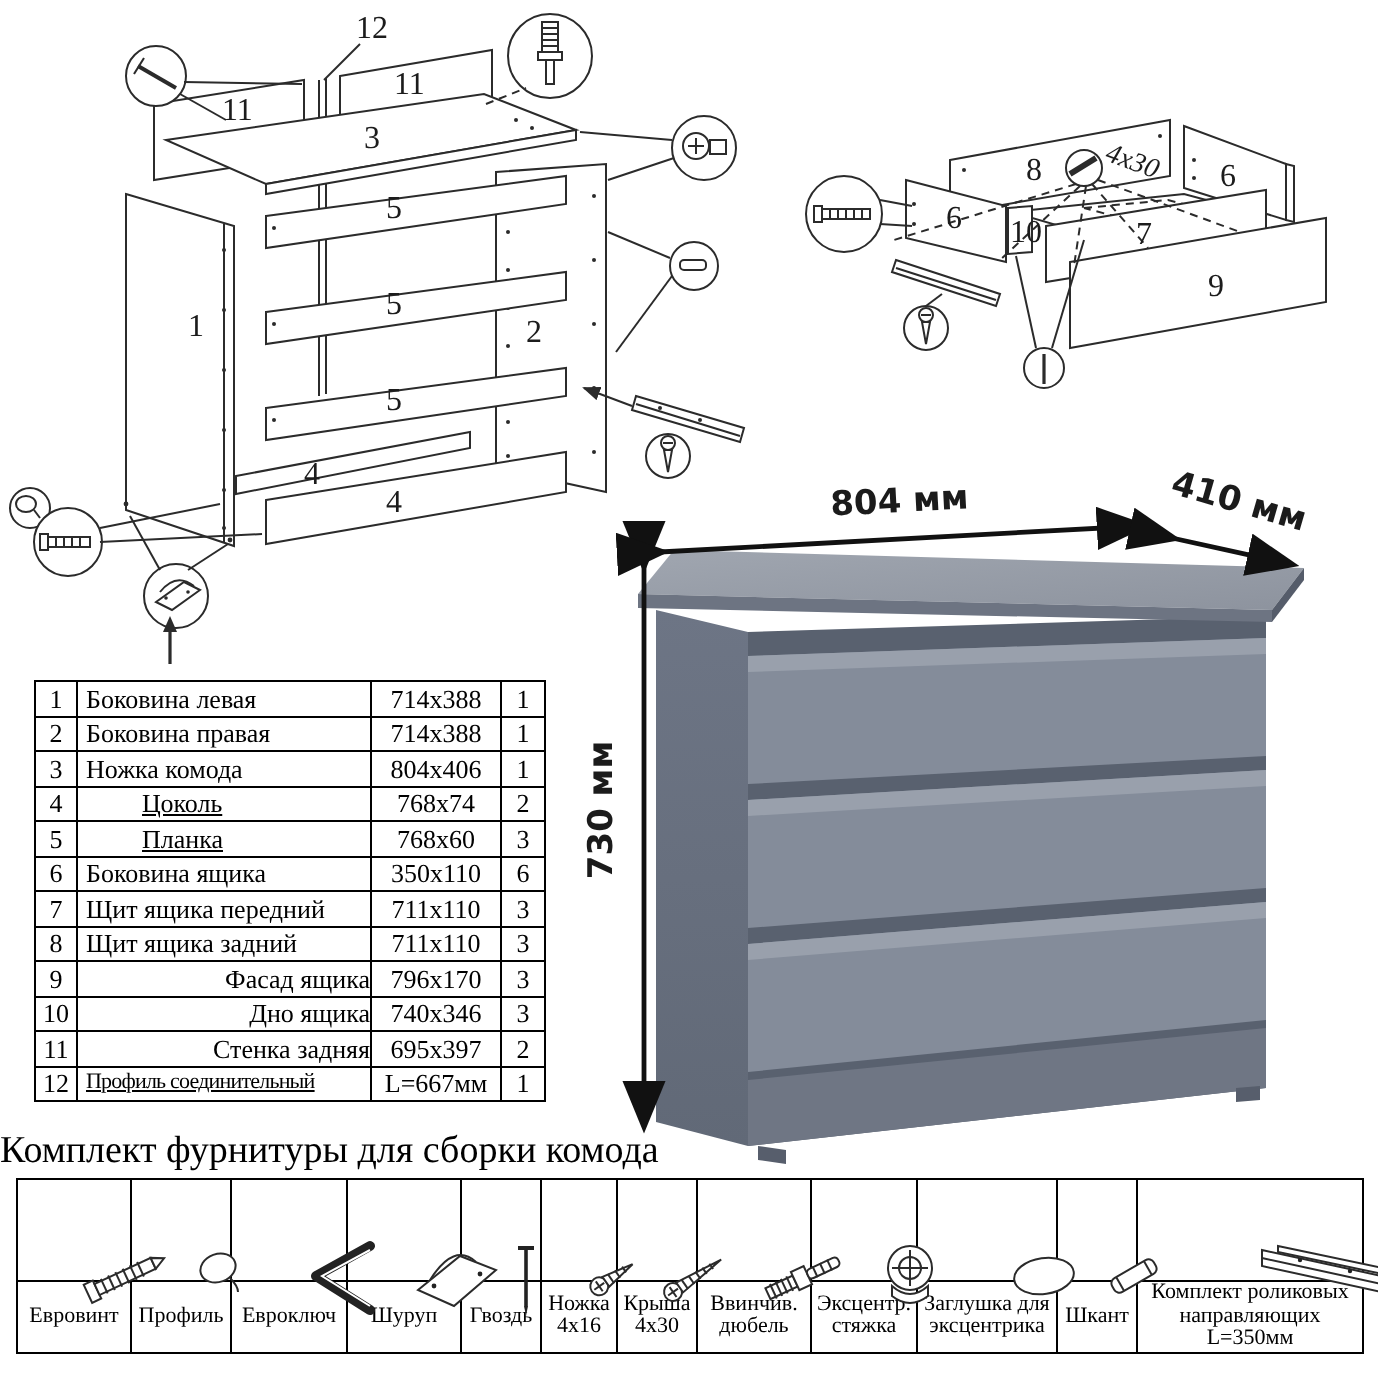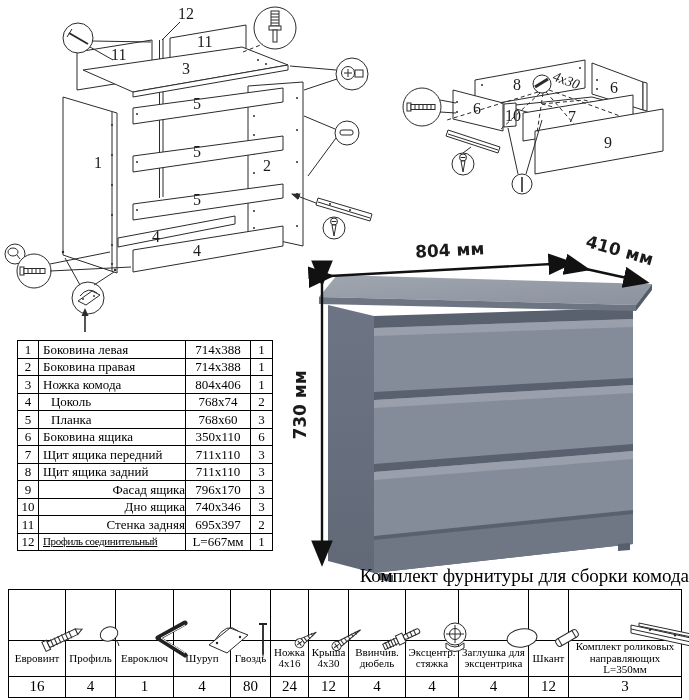--- a/index.html
+++ b/index.html
@@ -8,24 +8,24 @@
   svg{position:absolute;overflow:visible;}
   svg text{font-family:"Liberation Serif",serif;fill:#1c1c1c;}
   .pnum{font-size:16px;}
   
   #parts-table{position:absolute;left:17px;top:340px;border-collapse:collapse;table-layout:fixed;}
   #parts-table td{border:1px solid #000;height:16.5px;padding:0;font-size:13px;line-height:1;
                   white-space:nowrap;overflow:hidden;}
   #parts-table td.c{text-align:center;}
   #parts-table td.n{padding-left:4px;}
   #parts-table tr.ind1 td.n{padding-left:12px;text-align:right;}
-  #parts-table tr.ind2 td.n{padding-left:12px;}
+  #parts-table tr.ind2 td.n{padding-left:32px;text-decoration:underline;}
   #parts-table tr.condensed td.n{font-size:11px;letter-spacing:-0.4px;text-decoration:underline;}
   
-  #hw-title{position:absolute;left:0;right:0;top:565px;text-align:right;font-size:19px;}
+  #hw-title{position:absolute;left:0;right:0;top:565px;text-align:left;font-size:19px;}
   
   #hw-table{position:absolute;left:8px;top:589px;border-collapse:collapse;table-layout:fixed;}
   #hw-table td{border:1px solid #000;padding:0;text-align:center;vertical-align:middle;overflow:hidden;}
   #hw-table tr.icons td{height:50px;}
   #hw-table tr.names td{height:30px;font-size:11px;line-height:1.05;}
   #hw-table tr.qtys td{height:20px;font-size:15px;}
   .dimtxt{font-family:"DejaVu Sans",sans-serif;font-weight:bold;font-size:17px;fill:#1b1b1b;}
   .ln{stroke:#2b2b2b;stroke-width:1;fill:none;}
   .pf{stroke:#2b2b2b;stroke-width:1;fill:#fff;}
   .dsh{stroke:#2b2b2b;stroke-width:1;fill:none;stroke-dasharray:4 3;}
@@ -542,30 +542,16 @@
         <td>Шуруп</td>
         <td>Гвоздь</td>
         <td>Ножка 4x16</td>
         <td>Крыша 4x30</td>
         <td>Ввинчив. дюбель</td>
         <td>Эксцентр. стяжка</td>
         <td>Заглушка для эксцентрика</td>
         <td>Шкант</td>
         <td>Комплект роликовых направляющих L=350мм</td>
       </tr>
-      <tr class="qtys">
-        <td>16</td>
-        <td>4</td>
-        <td>1</td>
-        <td>4</td>
-        <td>80</td>
-        <td>24</td>
-        <td>12</td>
-        <td>4</td>
-        <td>4</td>
-        <td>4</td>
-        <td>12</td>
-        <td>3</td>
-      </tr>
     </tbody>
   </table>
 
 </div>
 
 </body></html>

